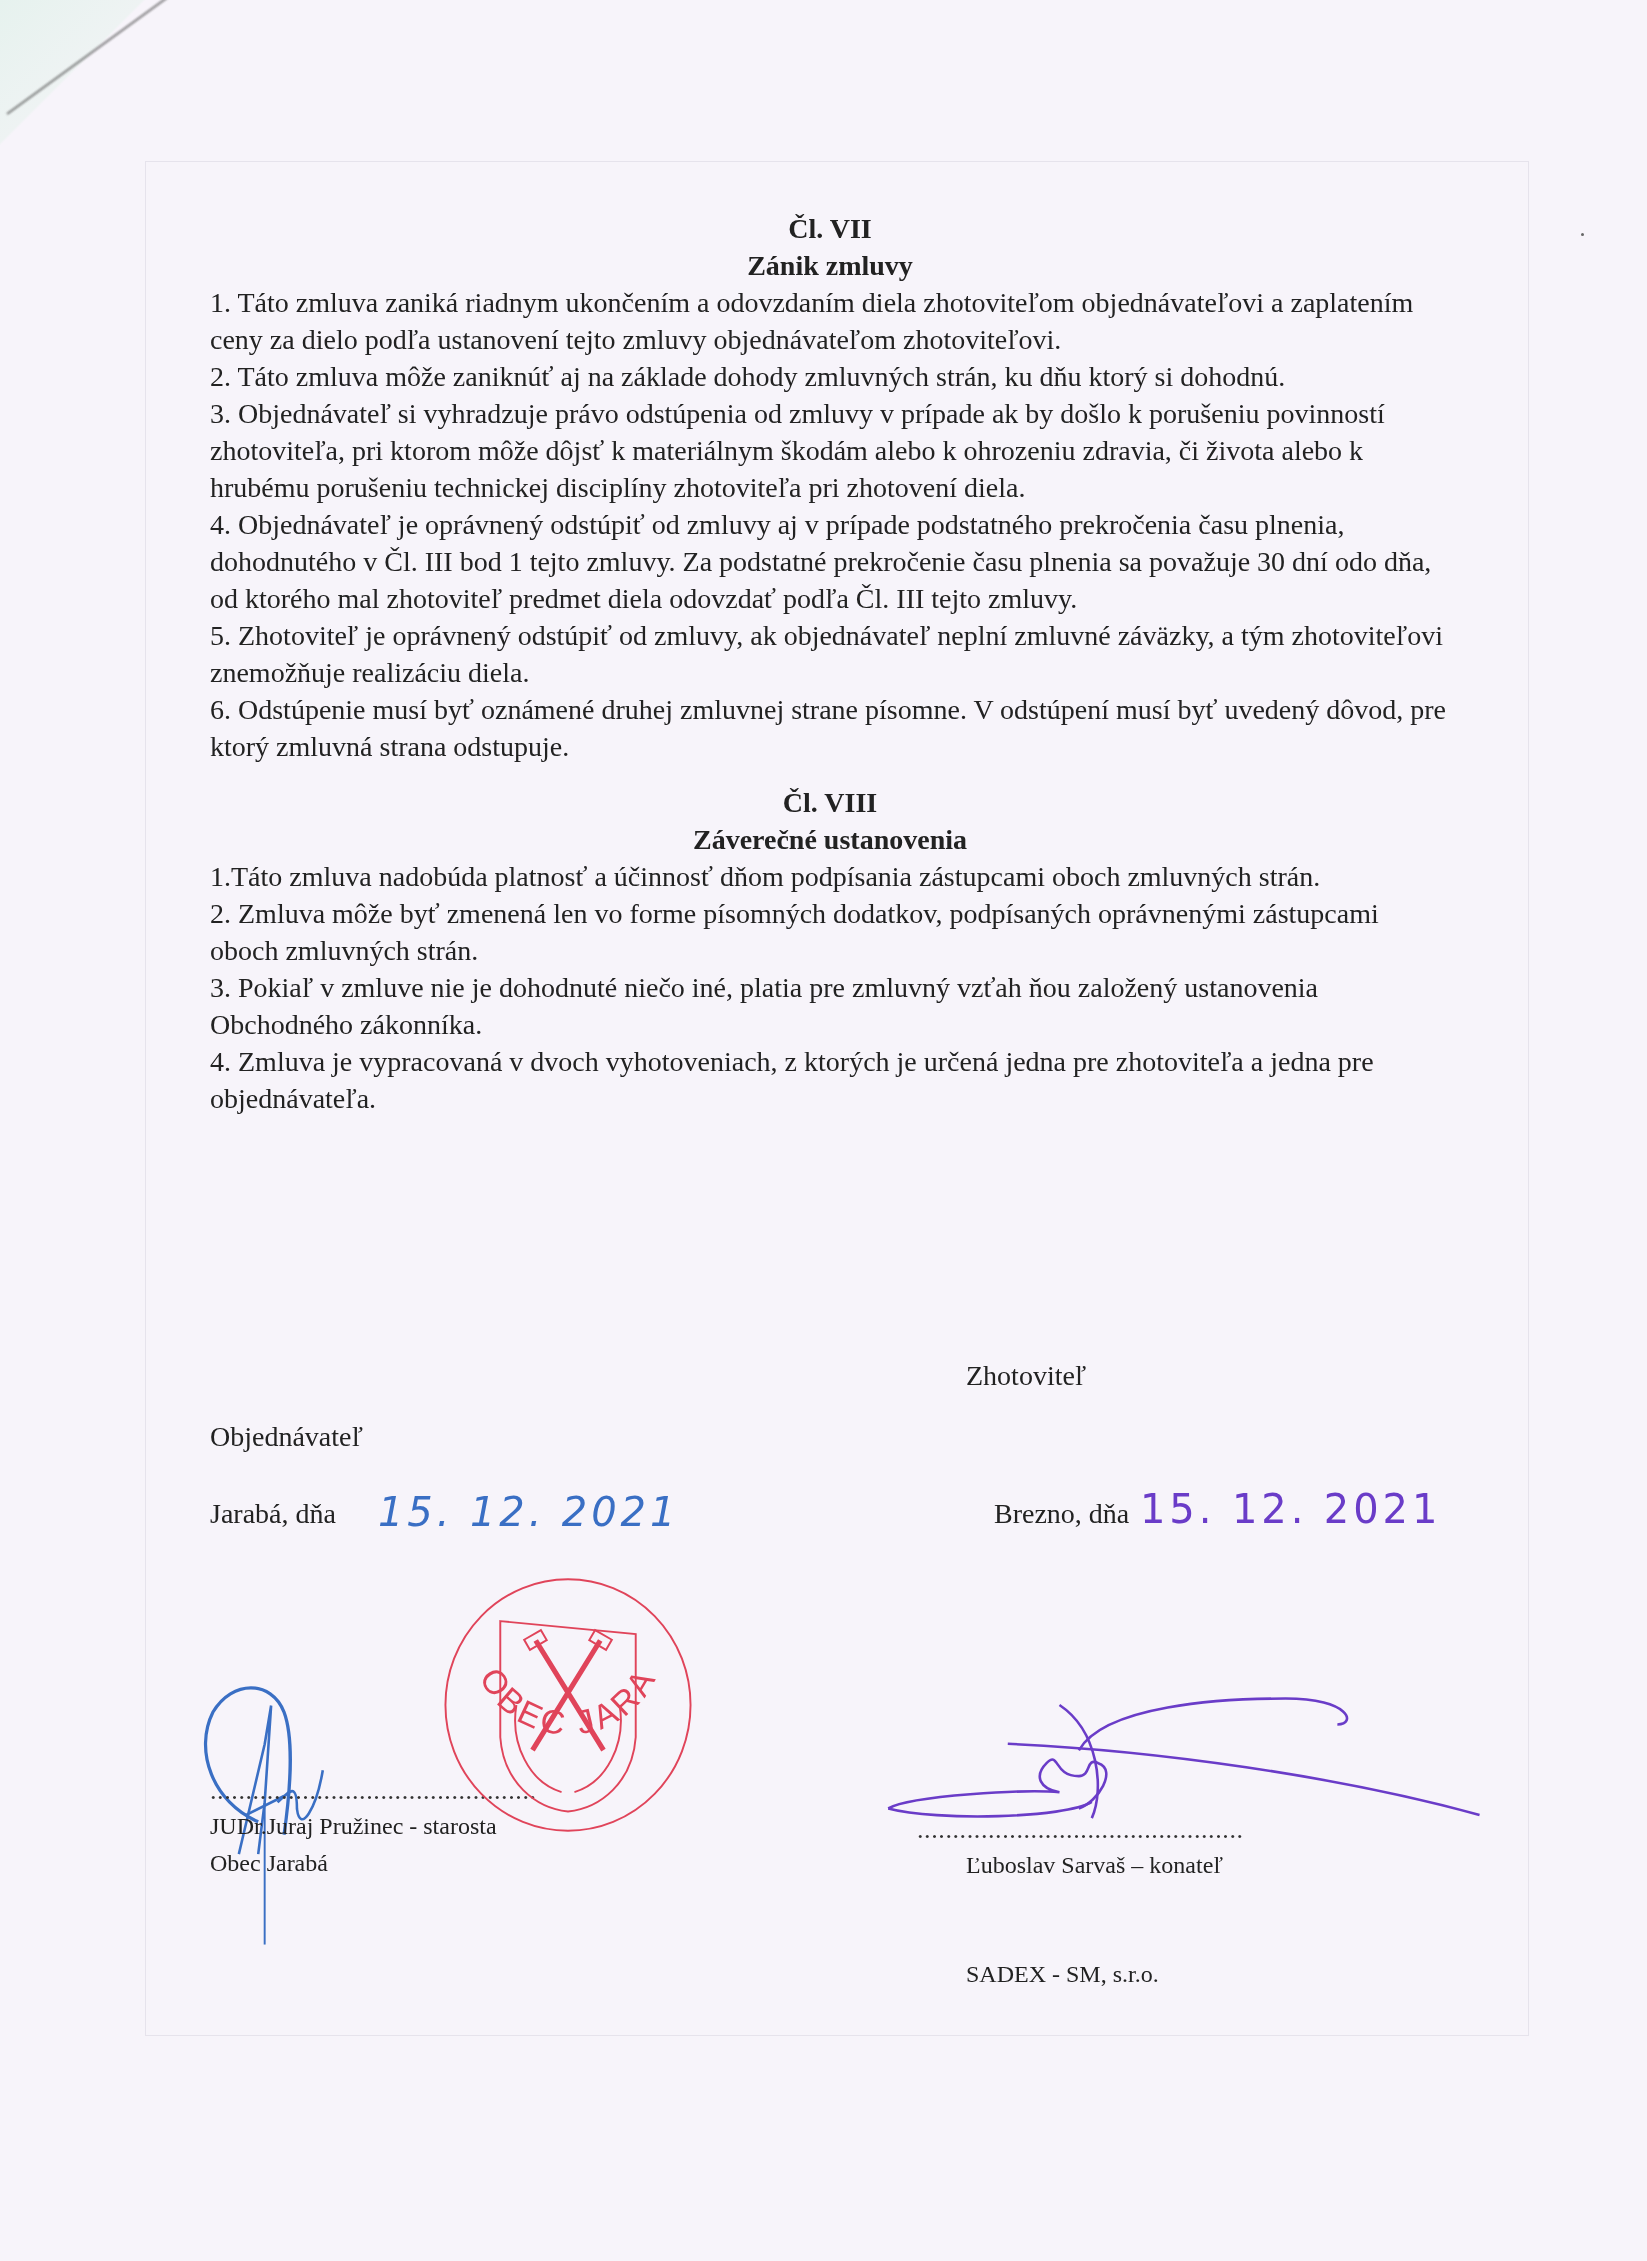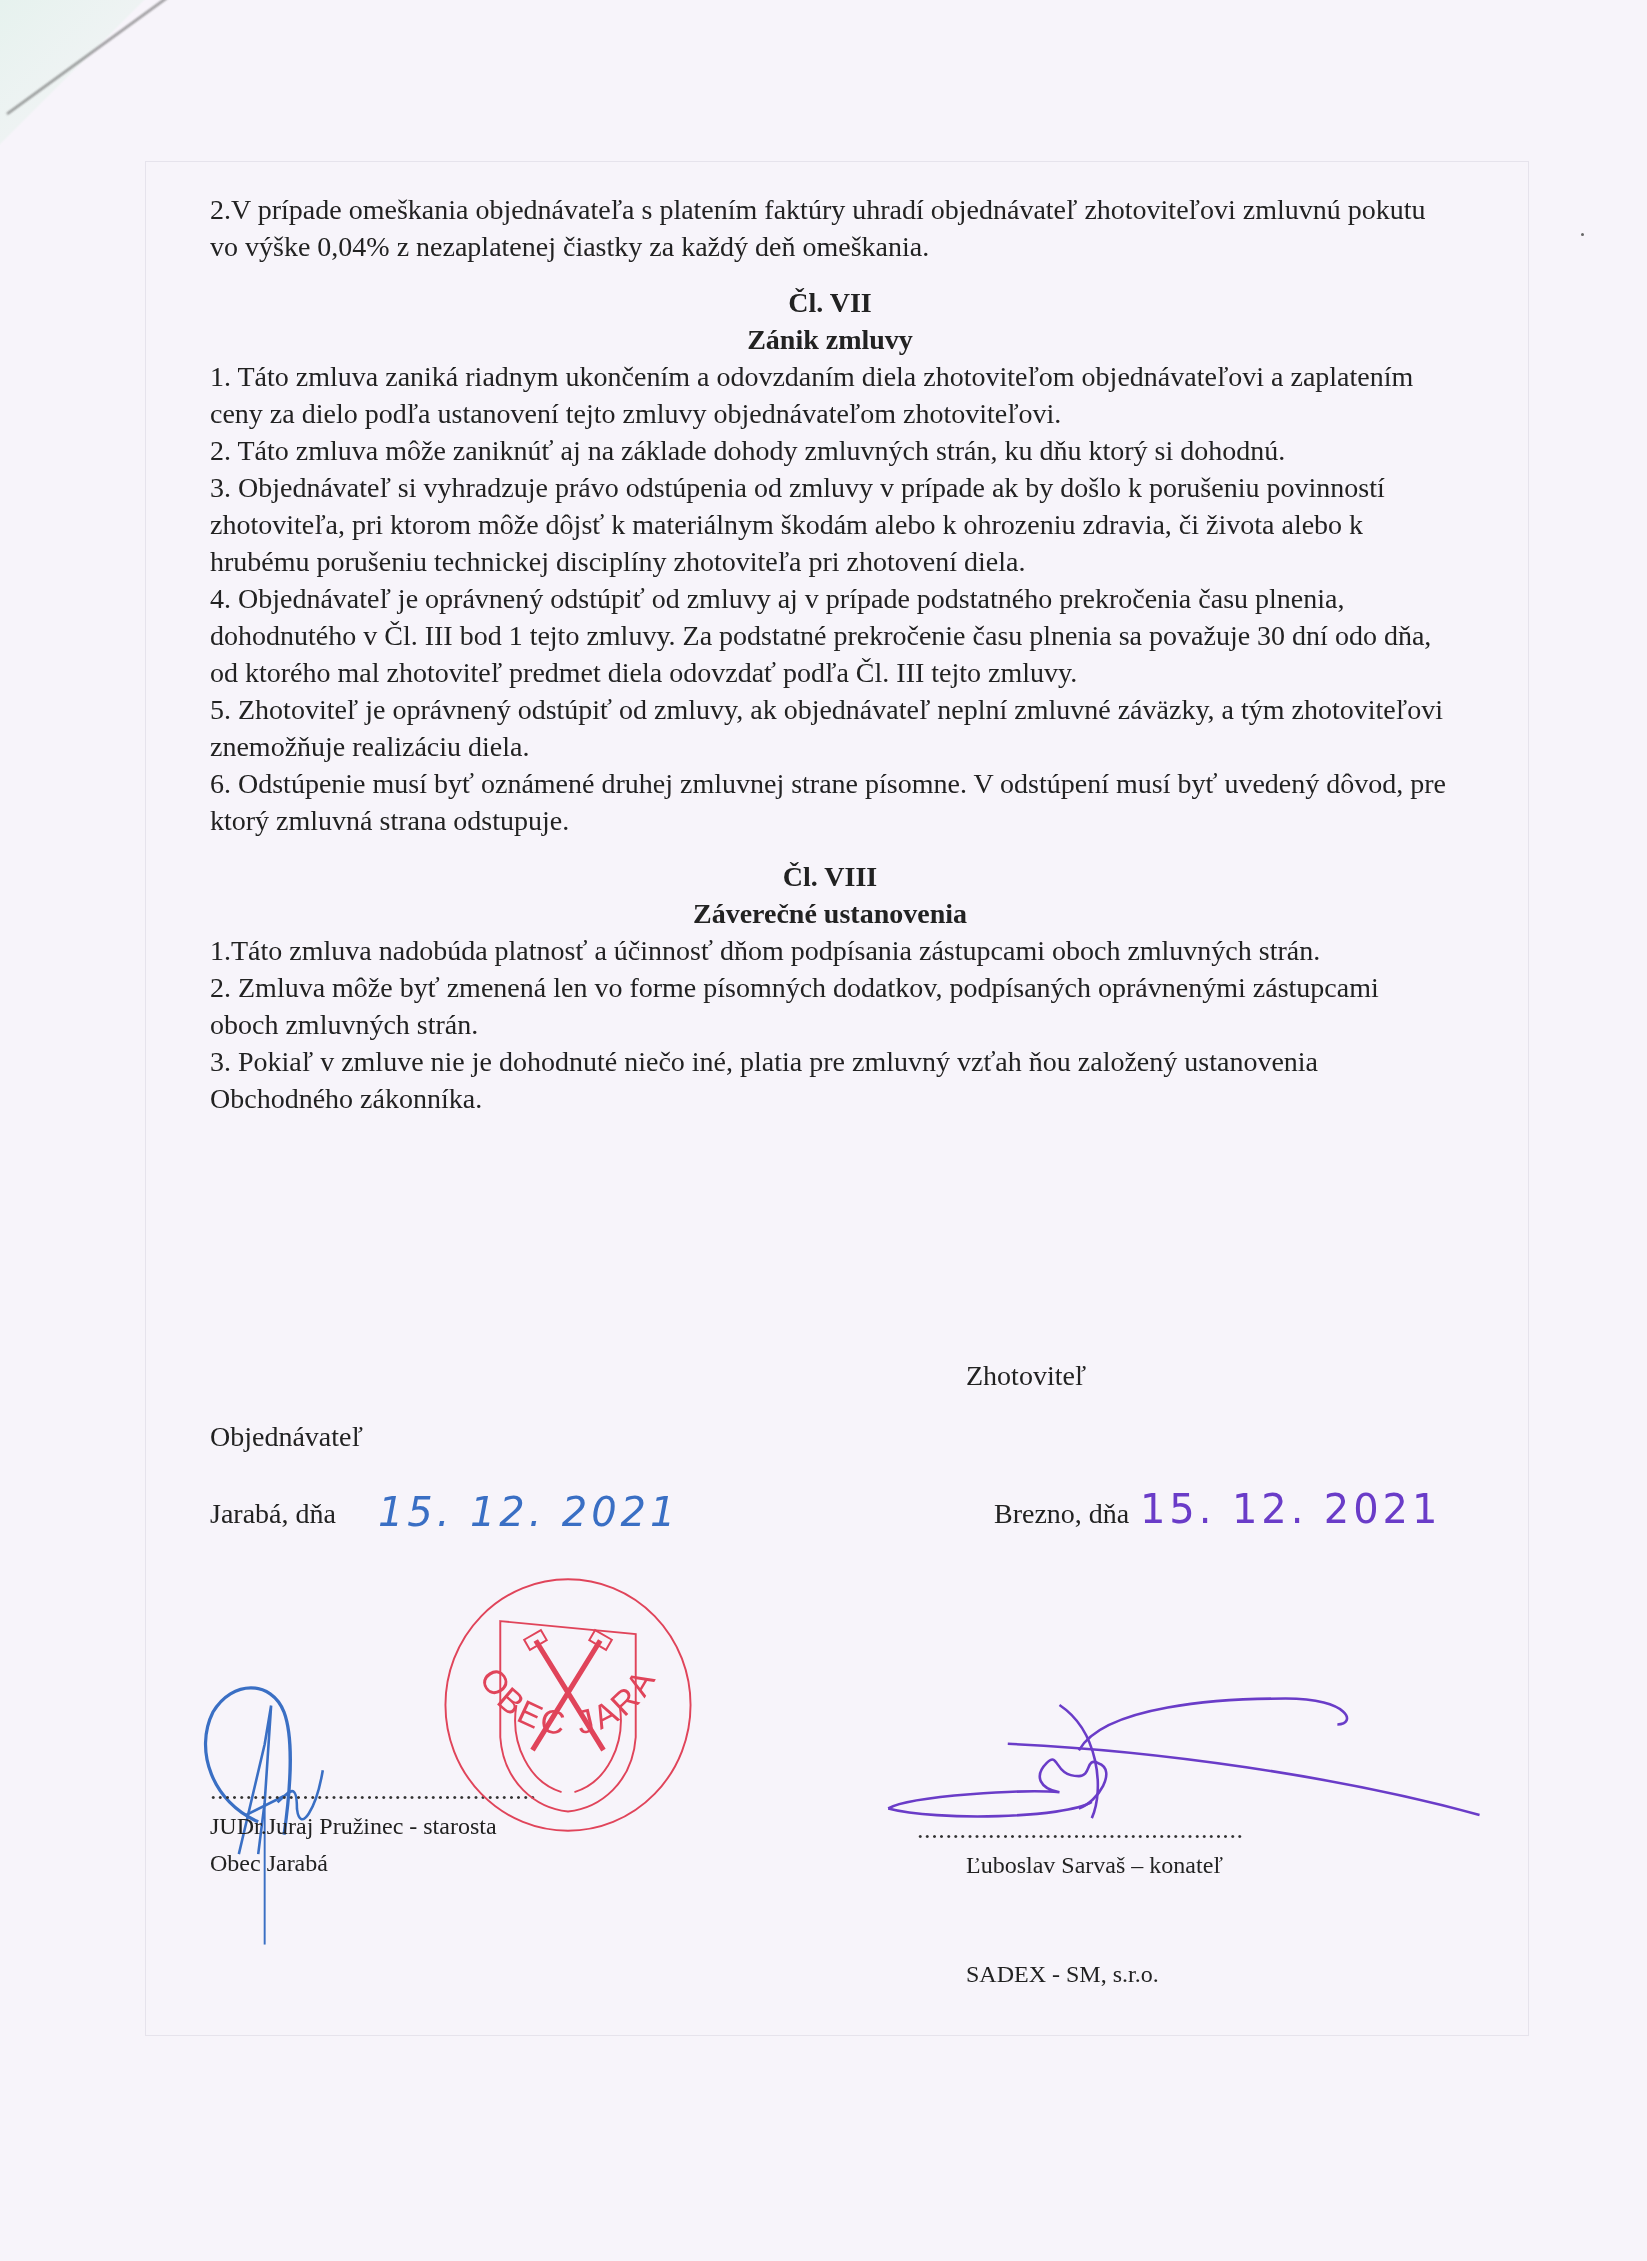--- a/index.html
+++ b/index.html
@@ -43,39 +43,39 @@
 </style>
 </head>
 <body>
 
 <div class="page-fold"></div>
 <div class="fold-edge"></div>
 <div class="ghost-table"></div>
 <div class="speck" style="left:1581px;top:233px;"></div>
 
 <div class="content">
-  <p>2.V prípade omeškania objednávateľa s platením faktúry uhradí objednávateľ zhotoviteľovi zmluvnú pokutu vo výške 0,04% z nezaplatenej čiastky za každý deň omeškania.</p>
 
   <div>
     <p class="heading first">Čl. VII</p>
     <p class="heading">Zánik zmluvy</p>
     <p>1. Táto zmluva zaniká riadnym ukončením a odovzdaním diela zhotoviteľom objednávateľovi a zaplatením ceny za dielo podľa ustanovení tejto zmluvy objednávateľom zhotoviteľovi.</p>
     <p>2. Táto zmluva môže zaniknúť aj na základe dohody zmluvných strán, ku dňu ktorý si dohodnú.</p>
     <p>3. Objednávateľ si vyhradzuje právo odstúpenia od zmluvy v prípade ak by došlo k porušeniu povinností zhotoviteľa, pri ktorom môže dôjsť k materiálnym škodám alebo k ohrozeniu zdravia, či života alebo k hrubému porušeniu technickej disciplíny zhotoviteľa pri zhotovení diela.</p>
     <p>4. Objednávateľ je oprávnený odstúpiť od zmluvy aj v prípade podstatného prekročenia času plnenia, dohodnutého v Čl. III bod 1 tejto zmluvy. Za podstatné prekročenie času plnenia sa považuje 30 dní odo dňa, od ktorého mal zhotoviteľ predmet diela odovzdať podľa Čl. III tejto zmluvy.</p>
     <p>5. Zhotoviteľ je oprávnený odstúpiť od zmluvy, ak objednávateľ neplní zmluvné záväzky, a tým zhotoviteľovi znemožňuje realizáciu diela.</p>
     <p>6. Odstúpenie musí byť oznámené druhej zmluvnej strane písomne. V odstúpení musí byť uvedený dôvod, pre ktorý zmluvná strana odstupuje.</p>
   </div>
 
   <div>
     <p class="heading first">Čl. VIII</p>
     <p class="heading">Záverečné ustanovenia</p>
     <p>1.Táto zmluva nadobúda platnosť a účinnosť dňom podpísania zástupcami oboch zmluvných strán.</p>
     <p>2. Zmluva môže byť zmenená len vo forme písomných dodatkov, podpísaných oprávnenými zástupcami oboch zmluvných strán.</p>
     <p>3. Pokiaľ v zmluve nie je dohodnuté niečo iné, platia pre zmluvný vzťah ňou založený ustanovenia Obchodného zákonníka.</p>
+    <p>4. Zmluva je vypracovaná v dvoch vyhotoveniach, z ktorých  je určená jedna pre zhotoviteľa a jedna pre objednávateľa.</p>
   </div>
 </div>
 
 <div class="party-label" style="left:210px;top:1421px;">Objednávateľ</div>
 <div class="party-label" style="left:210px;top:1498px;">Jarabá, dňa</div>
 <div class="handdate" style="left:378px;top:1489px;color:#3a6fc4;">15. 12. 2021</div>
 
 <svg class="sig-svg" style="left:187px;top:1641px;" width="207" height="310" viewBox="0 0 320 480">
   <path d="M110 280 C 40 250, 10 170, 40 110 C 70 60, 130 60, 150 110 C 165 150, 160 230, 150 300" fill="none" stroke="#3a6fc4" stroke-width="5"></path>
   <path d="M90 270 C 110 260, 130 250, 150 240" fill="none" stroke="#3a6fc4" stroke-width="4"></path>

